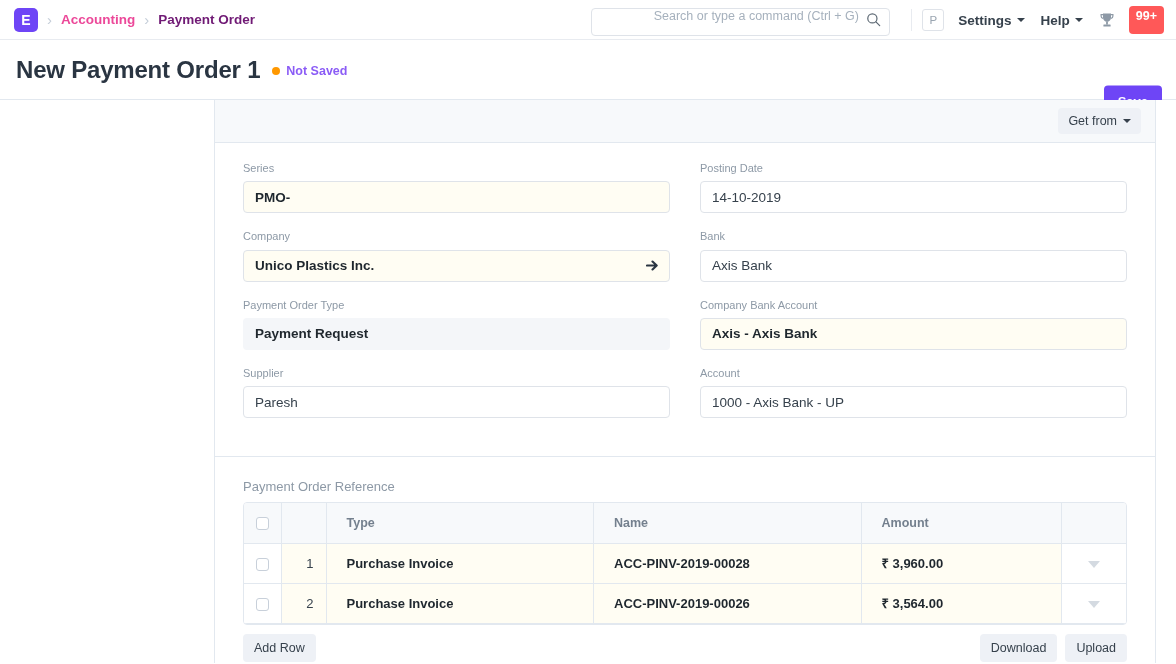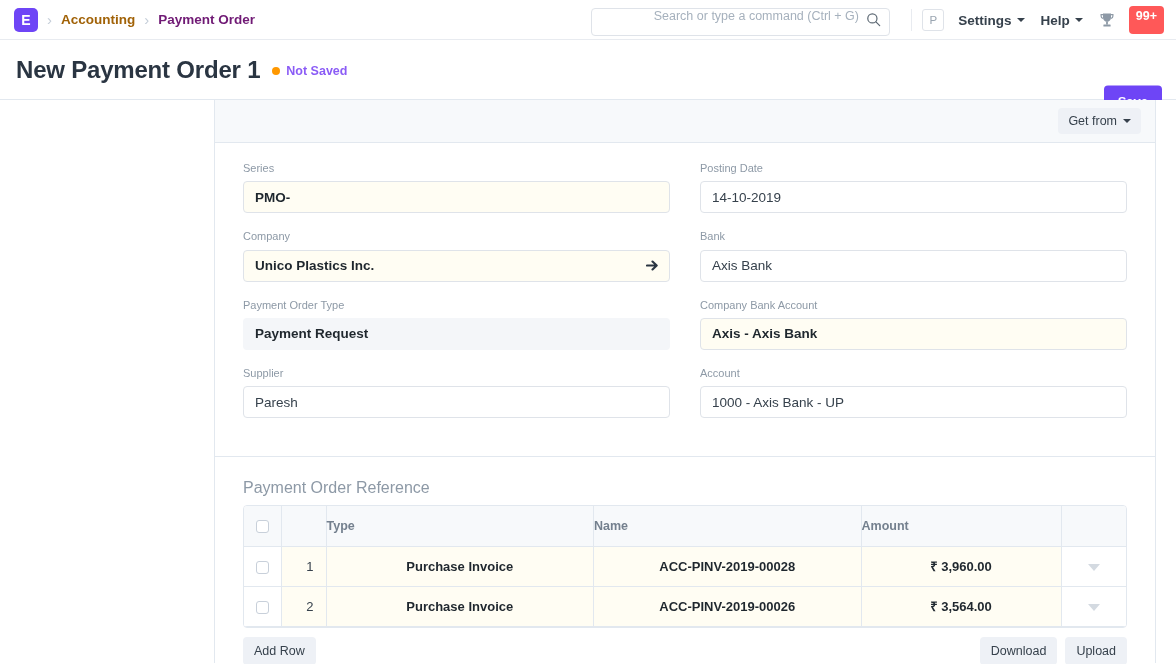--- a/index.html
+++ b/index.html
@@ -34,21 +34,21 @@
   .crumb-sep {
     color: #c4cdd8;
     font-size: 15px;
     margin: 0 9px;
     font-weight: 400;
     line-height: 1;
   }
   .crumb {
     font-size: 13.5px;
     font-weight: bold;
-    color: #a16207;
+    color: #ec4899;
     text-decoration: none;
     white-space: nowrap;
   }
   .crumb.active { color: #701a75; }
 
   .nav-search-wrap {
     position: absolute;
     left: 591px;
     top: 6px;
     width: 299px;
@@ -260,51 +260,51 @@
     position: absolute;
     right: 10px;
     width: 13px; height: 13px;
   }
 
   
   .table-section {
     padding: 22px 28px 0 28px;
   }
   .grid-label {
-    font-size: 16px;
+    font-size: 13px;
     color: #8d99a6;
     margin-bottom: 8px;
   }
   .grid {
     border: 1px solid #e2e8ef;
     border-radius: 4px;
     overflow: hidden;
   }
   table.grid-table {
     width: 100%;
     border-collapse: collapse;
     table-layout: fixed;
   }
   table.grid-table th,
   table.grid-table td {
     border-right: 1px solid #e2e8ef;
     border-bottom: 1px solid #e2e8ef;
-    padding: 0 0;
+    padding: 0 20px;
     height: 40px;
     font-size: 13px;
     text-align: left;
     vertical-align: middle;
   }
   table.grid-table th {
     background: #f7f9fb;
     color: #74808e;
     font-weight: bold;
     font-size: 12.5px;
   }
-  table.grid-table td { background: #fffdf3; color: #1f272e; font-weight: bold; text-align: center; }
+  table.grid-table td { background: #fffdf3; color: #1f272e; font-weight: bold; }
   table.grid-table .c-check { width: 37px; padding: 0; text-align: center; background: #fff; }
   table.grid-table th.c-check { background: #f7f9fb; }
   table.grid-table .c-idx  { width: 45px; text-align: right; padding: 0 12px 0 0; color: #36414c; font-weight: normal; background:#fffdf3;}
   table.grid-table th.c-idx { background: #f7f9fb; }
   table.grid-table .c-amt  { width: 200px; }
   table.grid-table .c-drop { width: 65px; text-align: center; border-right: none; background: #fff; padding: 0;}
   table.grid-table th.c-drop { background: #f7f9fb; }
   table.grid-table tr:last-child td { border-bottom: 1px solid #e2e8ef; }
 
   .cbox {

